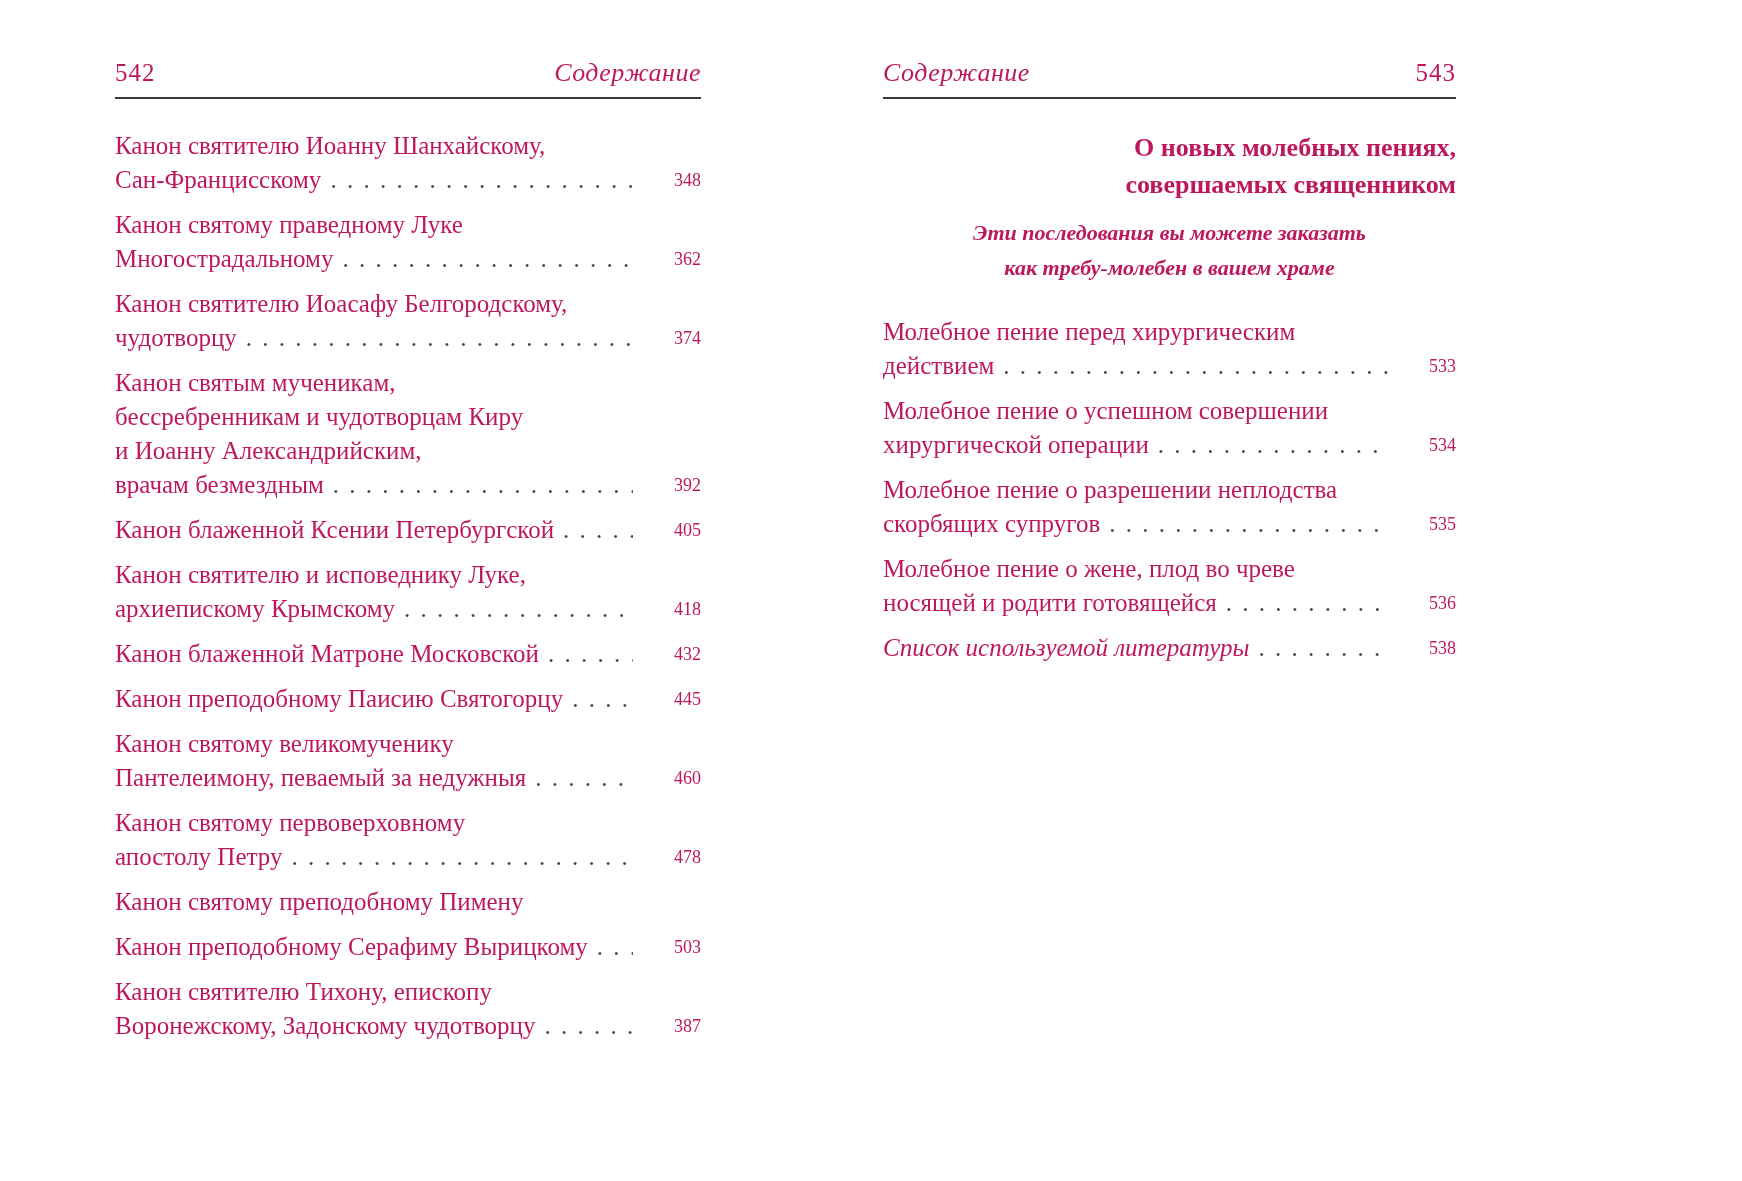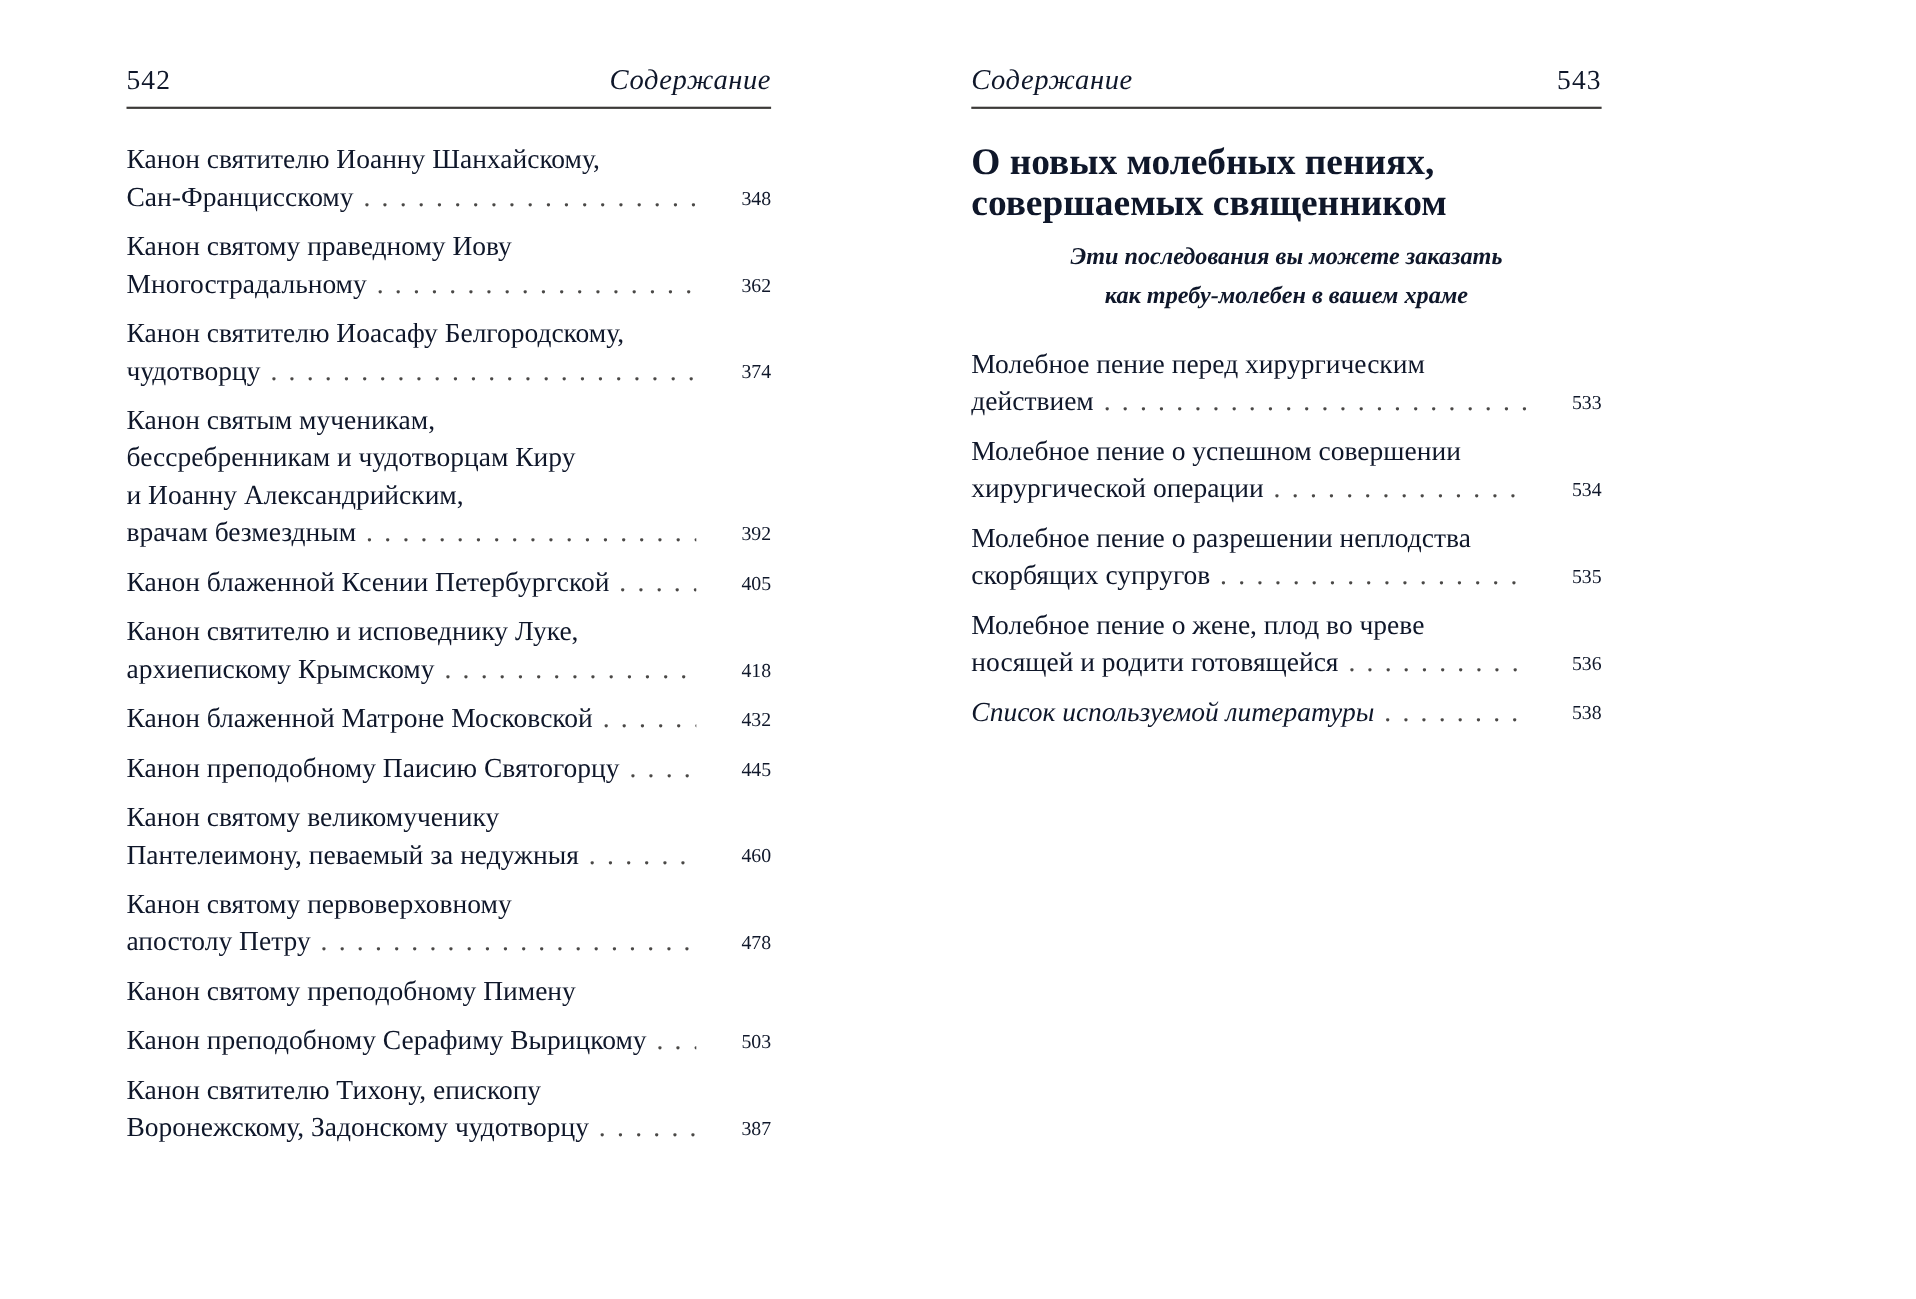--- a/index.html
+++ b/index.html
@@ -6,21 +6,21 @@
     margin: 0;
     padding: 0;
     background: #f4f4f2;
   }
   .spread {
     position: relative;
     width: 1742px;
     height: 1181px;
     background: #ffffff;
     font-family: "Liberation Serif", "DejaVu Serif", serif;
-    color: #0f172a;
+    color: #be185d;
     overflow: hidden;
     display: flex;
   }
   .page {
     box-sizing: border-box;
     width: 50%;
     padding-top: 58px;
   }
   .page.left  { padding-left: 115px; padding-right: 170px; }
   .page.right { padding-left: 12px;  padding-right: 286px; }
@@ -52,23 +52,23 @@
     content: ". . . . . . . . . . . . . . . . . . . . . . . . . . . . . . . . . . . . . . . . . . . .";
     letter-spacing: 2px;
   }
   .toc-page {
     min-width: 58px;
     text-align: right;
     font-size: 18px;
   }
 
   .section-title {
-    text-align: left;
+    text-align: right;
     font-weight: bold;
-    font-size: 34px;
+    font-size: 26px;
     line-height: 37px;
     margin: 4px 0 12px;
   }
   .section-subtitle {
     text-align: center;
     font-weight: bold;
     font-style: italic;
     font-size: 22px;
     line-height: 35px;
     margin: 0 0 30px;
@@ -87,21 +87,21 @@
     <div class="toc-list">
         <div class="toc-entry">
           <div class="toc-line"><span class="toc-text">Канон святителю Иоанну Шанхайскому,</span></div>
           <div class="toc-line last">
             <span class="toc-text">Сан-Францисскому</span>
             <span class="leader"></span>
             <span class="toc-page">348</span>
           </div>
         </div>
         <div class="toc-entry">
-          <div class="toc-line"><span class="toc-text">Канон святому праведному Иову</span></div>
+          <div class="toc-line"><span class="toc-text">Канон святому праведному Луке</span></div>
           <div class="toc-line last">
             <span class="toc-text">Многострадальному</span>
             <span class="leader"></span>
             <span class="toc-page">362</span>
           </div>
         </div>
         <div class="toc-entry">
           <div class="toc-line"><span class="toc-text">Канон святителю Иоасафу Белгородскому,</span></div>
           <div class="toc-line last">
             <span class="toc-text">чудотворцу</span>

